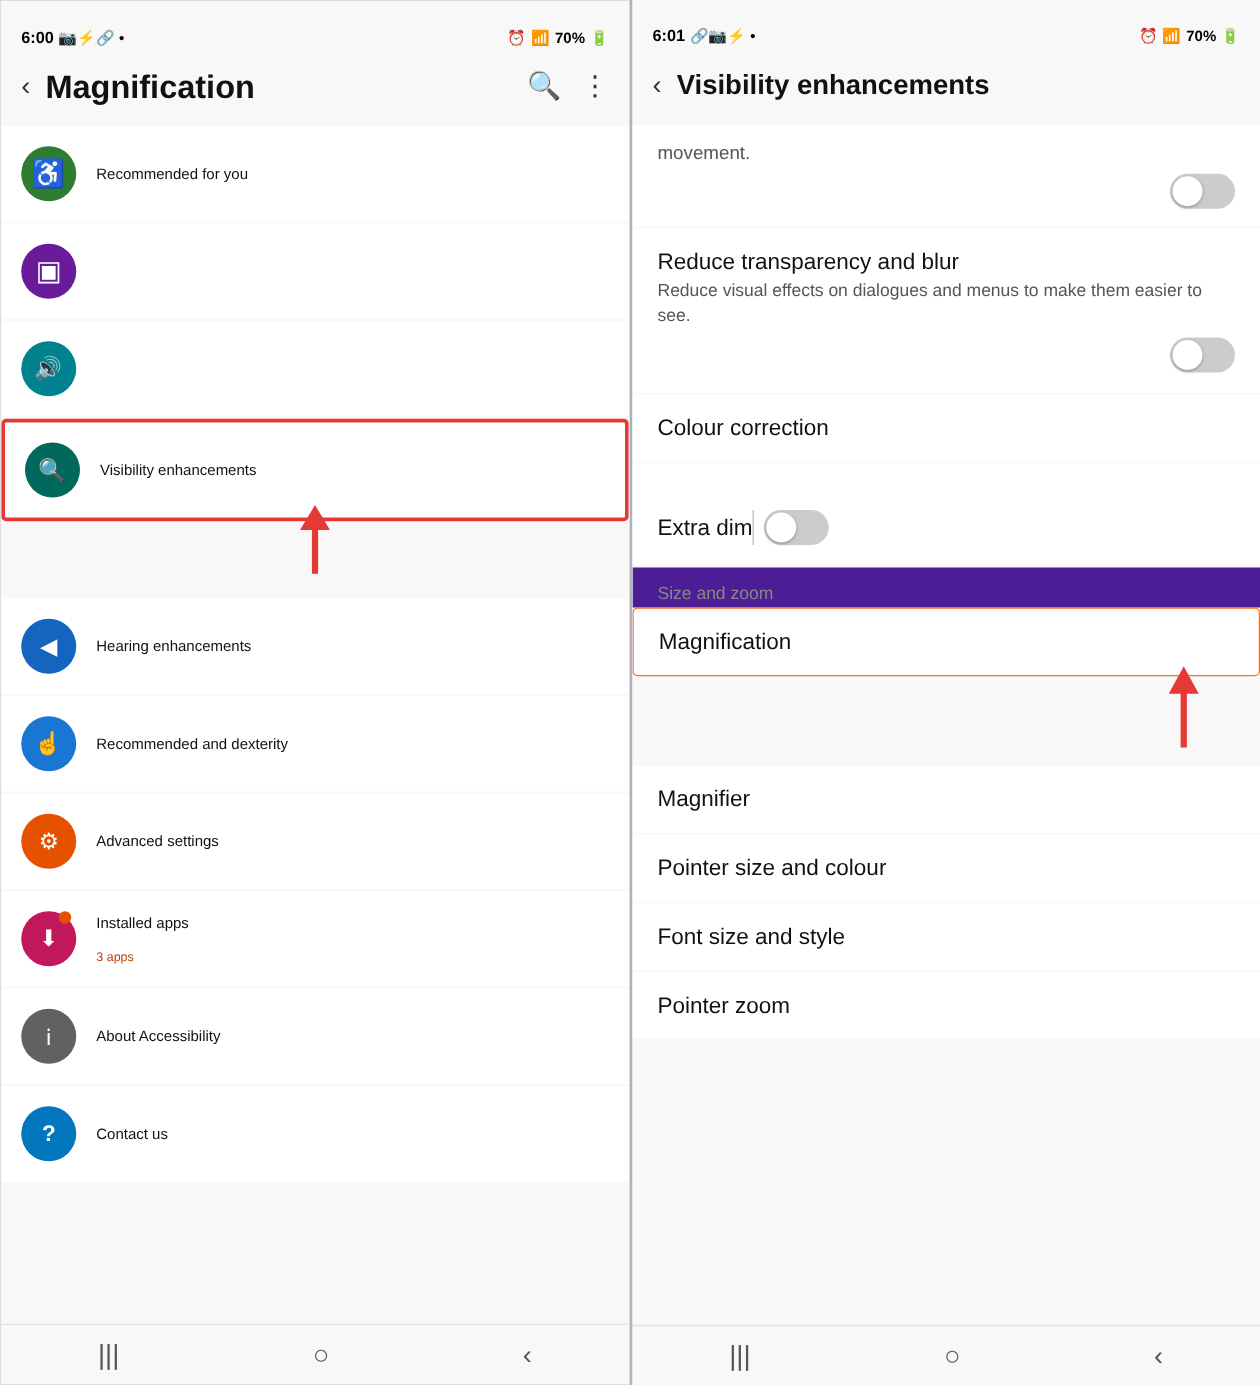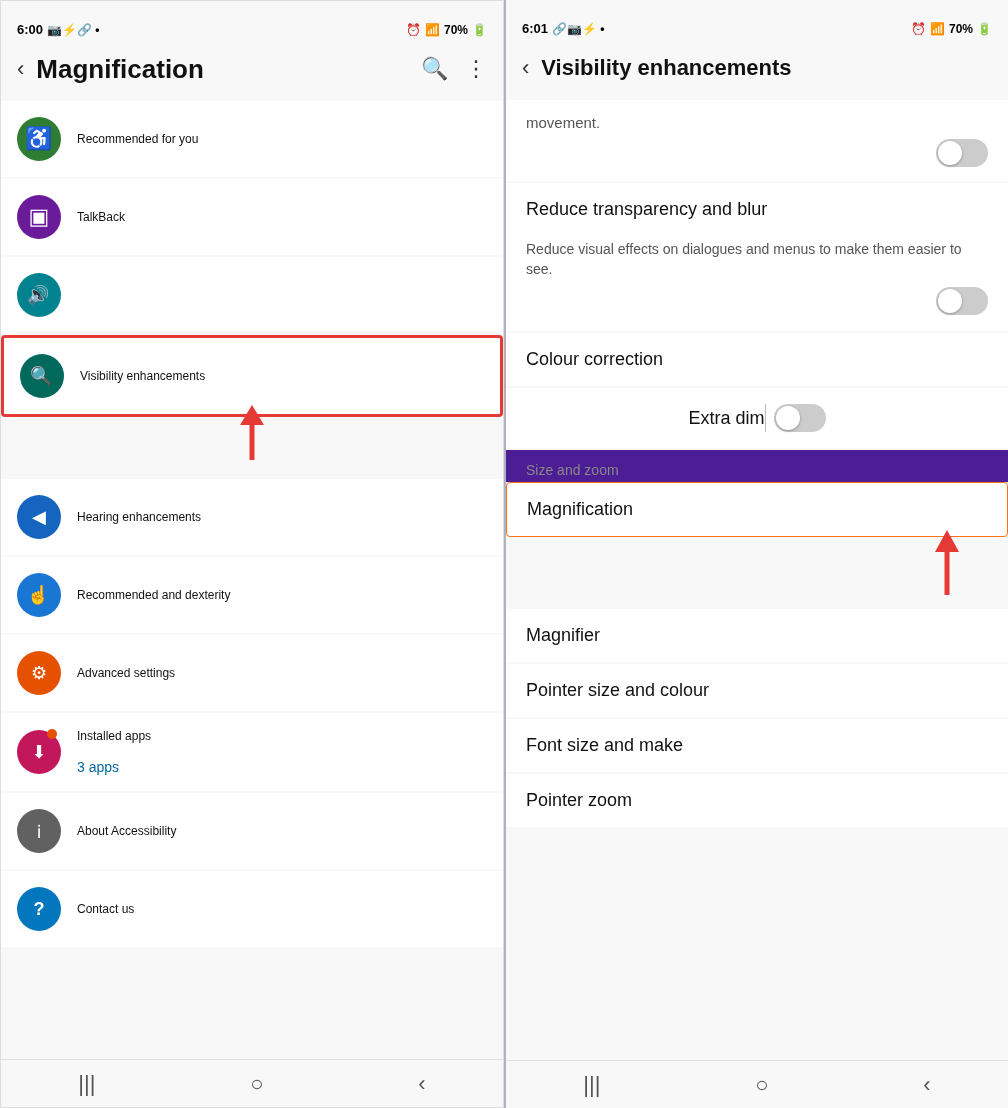--- a/index.html
+++ b/index.html
@@ -97,22 +97,22 @@
     .icon-pink { background: #c2185b; color: white; }
     .icon-gray { background: #616161; color: white; }
     .icon-blue3 { background: #0277bd; color: white; }
     .menu-item-text { flex: 1; }
     .menu-item-text .main-label {
       font-size: 12px;
       color: #111;
       font-weight: 400;
     }
     .menu-item-text .sub-label {
-      font-size: 14px;
-      color: #0369a1;
+      font-size: 10px;
+      color: #c2410c;
       margin-top: 16px;
     }
     .notification-dot {
       width: 10px;
       height: 10px;
       background: #e65100;
       border-radius: 50%;
       position: absolute;
       top: 16px;
       left: 46px;
@@ -153,21 +153,21 @@
       z-index: 2;
     }
     .settings-item .item-title {
       font-size: 18px;
       color: #111;
       font-weight: 400;
     }
     .settings-item .item-sub {
       font-size: 14px;
       color: #555;
-      margin-top: 20px;
+      margin-top: 3px;
       line-height: 1.4;
     }
     .settings-item .item-status {
       font-size: 14px;
       color: #1a73e8;
       margin-top: 2px;
     }
     .toggle-row {
       display: flex;
       align-items: center;
@@ -189,21 +189,22 @@
       background: #fff;
       border-radius: 50%;
       position: absolute;
       top: 2px;
       left: 2px;
       box-shadow: 0 1px 3px rgba(0,0,0,0.3);
     }
     .extra-dim-row {
       display: flex;
       align-items: center;
-      justify-content: center;
+      justify-content: flex-start;
+      margin-top: 21px;
     }
     .divider-line {
       width: 1px;
       height: 28px;
       background: #bbb;
       margin-right: 8px;
     }
     .section-label {
       padding: 12px 20px 4px;
       font-size: 14px;
@@ -250,23 +251,20 @@
 
     <div class="menu-item">
       <div class="menu-item-icon icon-green">♿</div>
       <div class="menu-item-text">
         <div class="main-label">Recommended for you</div>
       </div>
     </div>
 
     <div class="menu-item">
       <div class="menu-item-icon icon-purple">▣</div>
-      <div class="menu-item-text">
-        <div class="main-label">TalkBack</div>
-      </div>
     </div>
 
     <div class="menu-item">
       <div class="menu-item-icon icon-teal" style="font-size:18px;">🔊</div>
     </div>
 
     <div class="menu-item highlighted" style="position:relative;">
       <div class="menu-item-icon icon-teal2" style="font-size:18px;">🔍</div>
       <div class="menu-item-text">
         <div class="main-label">Visibility enhancements</div>
@@ -402,21 +400,21 @@
 
     <div class="settings-item">
       <div class="item-title">Magnifier</div>
     </div>
 
     <div class="settings-item">
       <div class="item-title">Pointer size and colour</div>
     </div>
 
     <div class="settings-item">
-      <div class="item-title">Font size and make</div>
+      <div class="item-title">Font size and style</div>
     </div>
 
     <div class="settings-item">
       <div class="item-title">Pointer zoom</div>
     </div>
 
   </div>
 
   <div class="nav-bar">
     <span class="nav-icon">|||</span>

